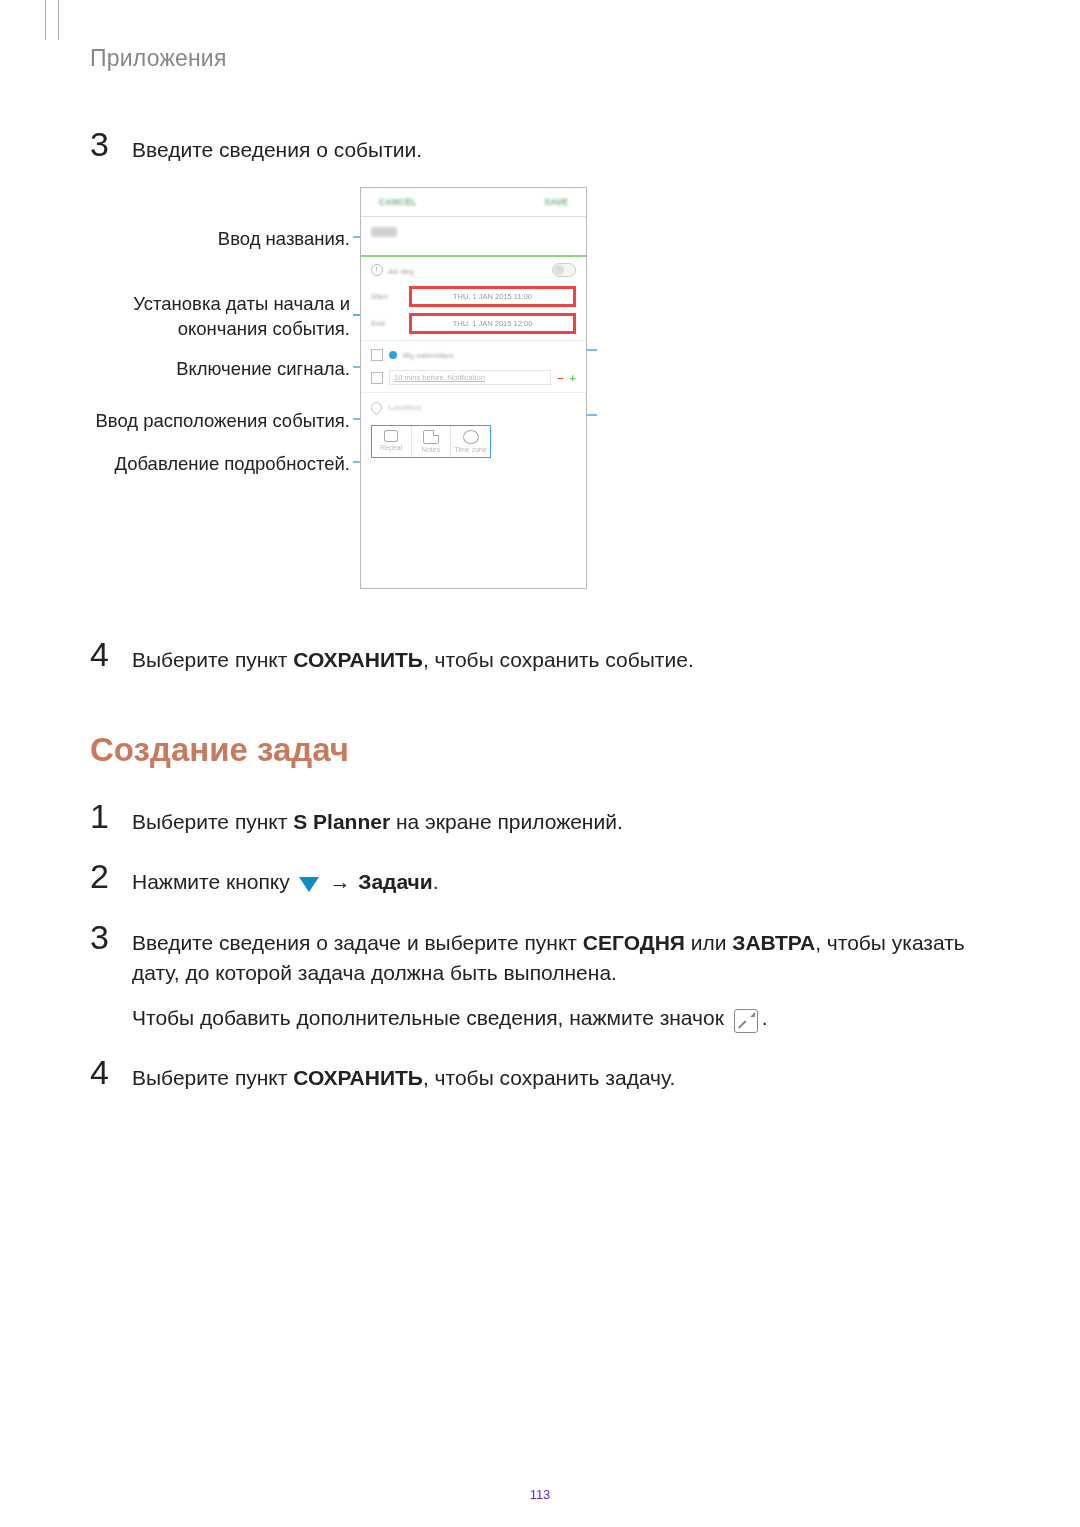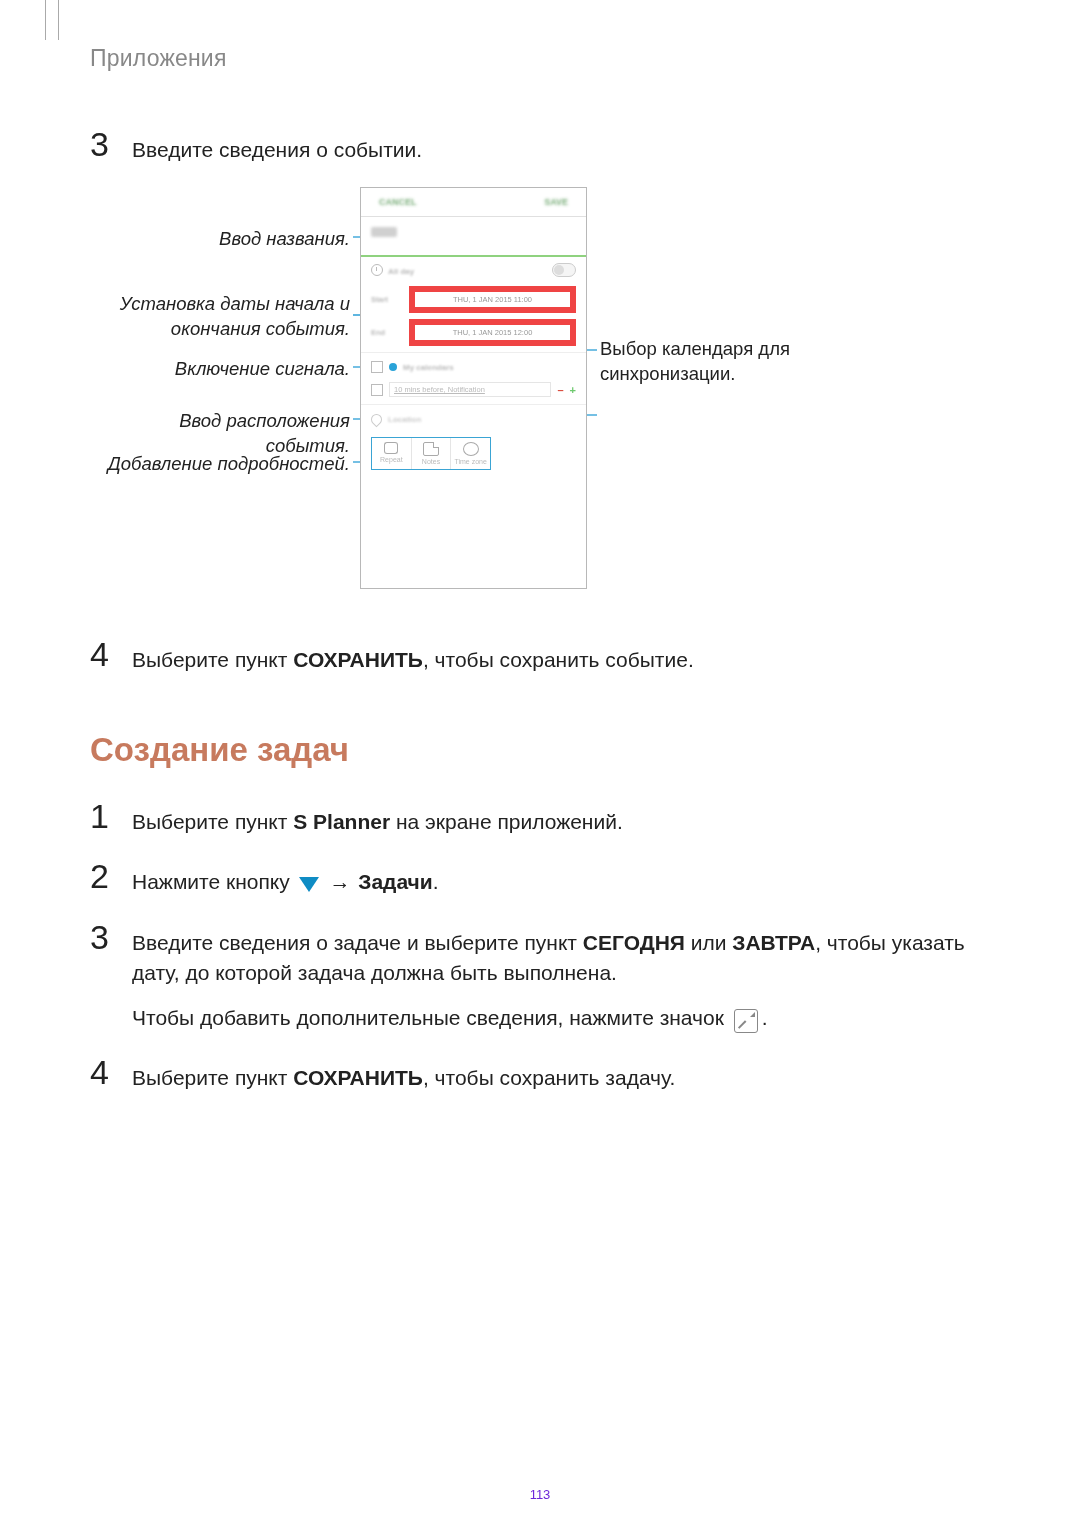--- a/index.html
+++ b/index.html
@@ -85,21 +85,21 @@
     padding: 0 10px;
     font-size:8px; color:#bbb;
   }
   .allday-lbl { display:flex; align-items:flex-end; gap:5px;}
   .clock-ico { width:10px;height:10px;border:1px solid #bbb;border-radius:50%; position:relative;}
   .clock-ico::after{content:"";position:absolute;left:4px;top:2px;width:1px;height:4px;background:#bbb;}
   .toggle { width:22px;height:12px;border:1px solid #ccc;border-radius:7px;background:#f5f5f5;position:relative;}
   .toggle::after{content:"";position:absolute;left:1px;top:1px;width:10px;height:10px;border-radius:50%;background:#ddd;}
   .phone-daterow { display:flex; align-items:center; padding:3px 10px; font-size:7.5px; color:#bbb; gap:8px;}
   .date-lbl { width:30px; filter:blur(0.8px); font-weight:700;}
-  .date-box { flex:1; border:6px solid #ef4444; text-align:center; padding:3px 0; filter:blur(0.6px); color:#999;}
+  .date-box { flex:1; border:3px solid #ef4444; text-align:center; padding:3px 0; filter:blur(0.6px); color:#999;}
   .phone-divider { border-top:1px solid #eee; margin:3px 0;}
   .phone-cal { display:flex; align-items:center; gap:6px; padding:5px 10px; font-size:8px; color:#bbb;}
   .cal-ico { width:10px;height:10px;border:1px solid #bbb;}
   .cal-dot { width:8px;height:8px;border-radius:50%;background:#2aa3d8;}
   .cal-txt { filter:blur(0.8px); font-weight:700;}
   .phone-notif { display:flex; align-items:center; padding:4px 10px; font-size:7.5px; gap:6px;}
   .notif-ico {width:10px;height:10px;border:1px solid #bbb;}
   .notif-box {flex:1;border:1px solid #e5e5e5;padding:2px 4px;color:#bbb;filter:blur(0.6px);text-decoration:underline;}
   .notif-minus{color:#d94a3b;font-weight:700;font-size:11px;}
   .notif-plus{color:#6ec96e;font-weight:700;font-size:11px;}
@@ -118,21 +118,21 @@
   .btn-ico.globe{border-radius:50%;}
   .btn-lbl{filter:blur(0.6px);}
 
   
   .callout {
     position: absolute;
     font-size: 18.5px;
     color: #222;
     line-height: 1.35;
   }
-  .callout.left { text-align: right; font-style: italic; }
+  .callout.left { text-align: right; }
   .callout.right { text-align: left; }
 
   
   .leaders { position:absolute; left:0; top:0; width:100%; height:100%; pointer-events:none;}
 
   .section-heading {
     color: #c77a5e;
     font-size: 33px;
     font-weight: 700;
     margin: 55px 0 30px 0;
@@ -205,21 +205,20 @@
   </div>
 
   <div class="diagram-area">
 
     <div class="callout left" style="right: calc(100% - 260px); top:40px;">Ввод названия.</div>
     <div class="callout left" style="right: calc(100% - 260px); top:105px; width:260px;">Установка даты начала и окончания события.</div>
     <div class="callout left" style="right: calc(100% - 260px); top:170px;">Включение сигнала.</div>
     <div class="callout left" style="right: calc(100% - 260px); top:222px;">Ввод расположения события.</div>
     <div class="callout left" style="right: calc(100% - 260px); top:265px;">Добавление подробностей.</div>
 
-    <div class="callout right" style="left:510px; top:150px; width:250px;">Выбор календаря для синхронизации.</div>
 
     <svg class="leaders">
       <g stroke="#2a9ed6" stroke-width="1.3" fill="none">
         <line x1="263" y1="50" x2="290" y2="50"></line>
           <line x1="290" y1="50" x2="290" y2="44"></line>
         <line x1="263" y1="128" x2="300" y2="128"></line>
           <line x1="300" y1="102" x2="300" y2="128"></line>
         <line x1="263" y1="180" x2="288" y2="180"></line>
           <line x1="288" y1="180" x2="288" y2="195"></line>
         <line x1="263" y1="232" x2="288" y2="232"></line>

